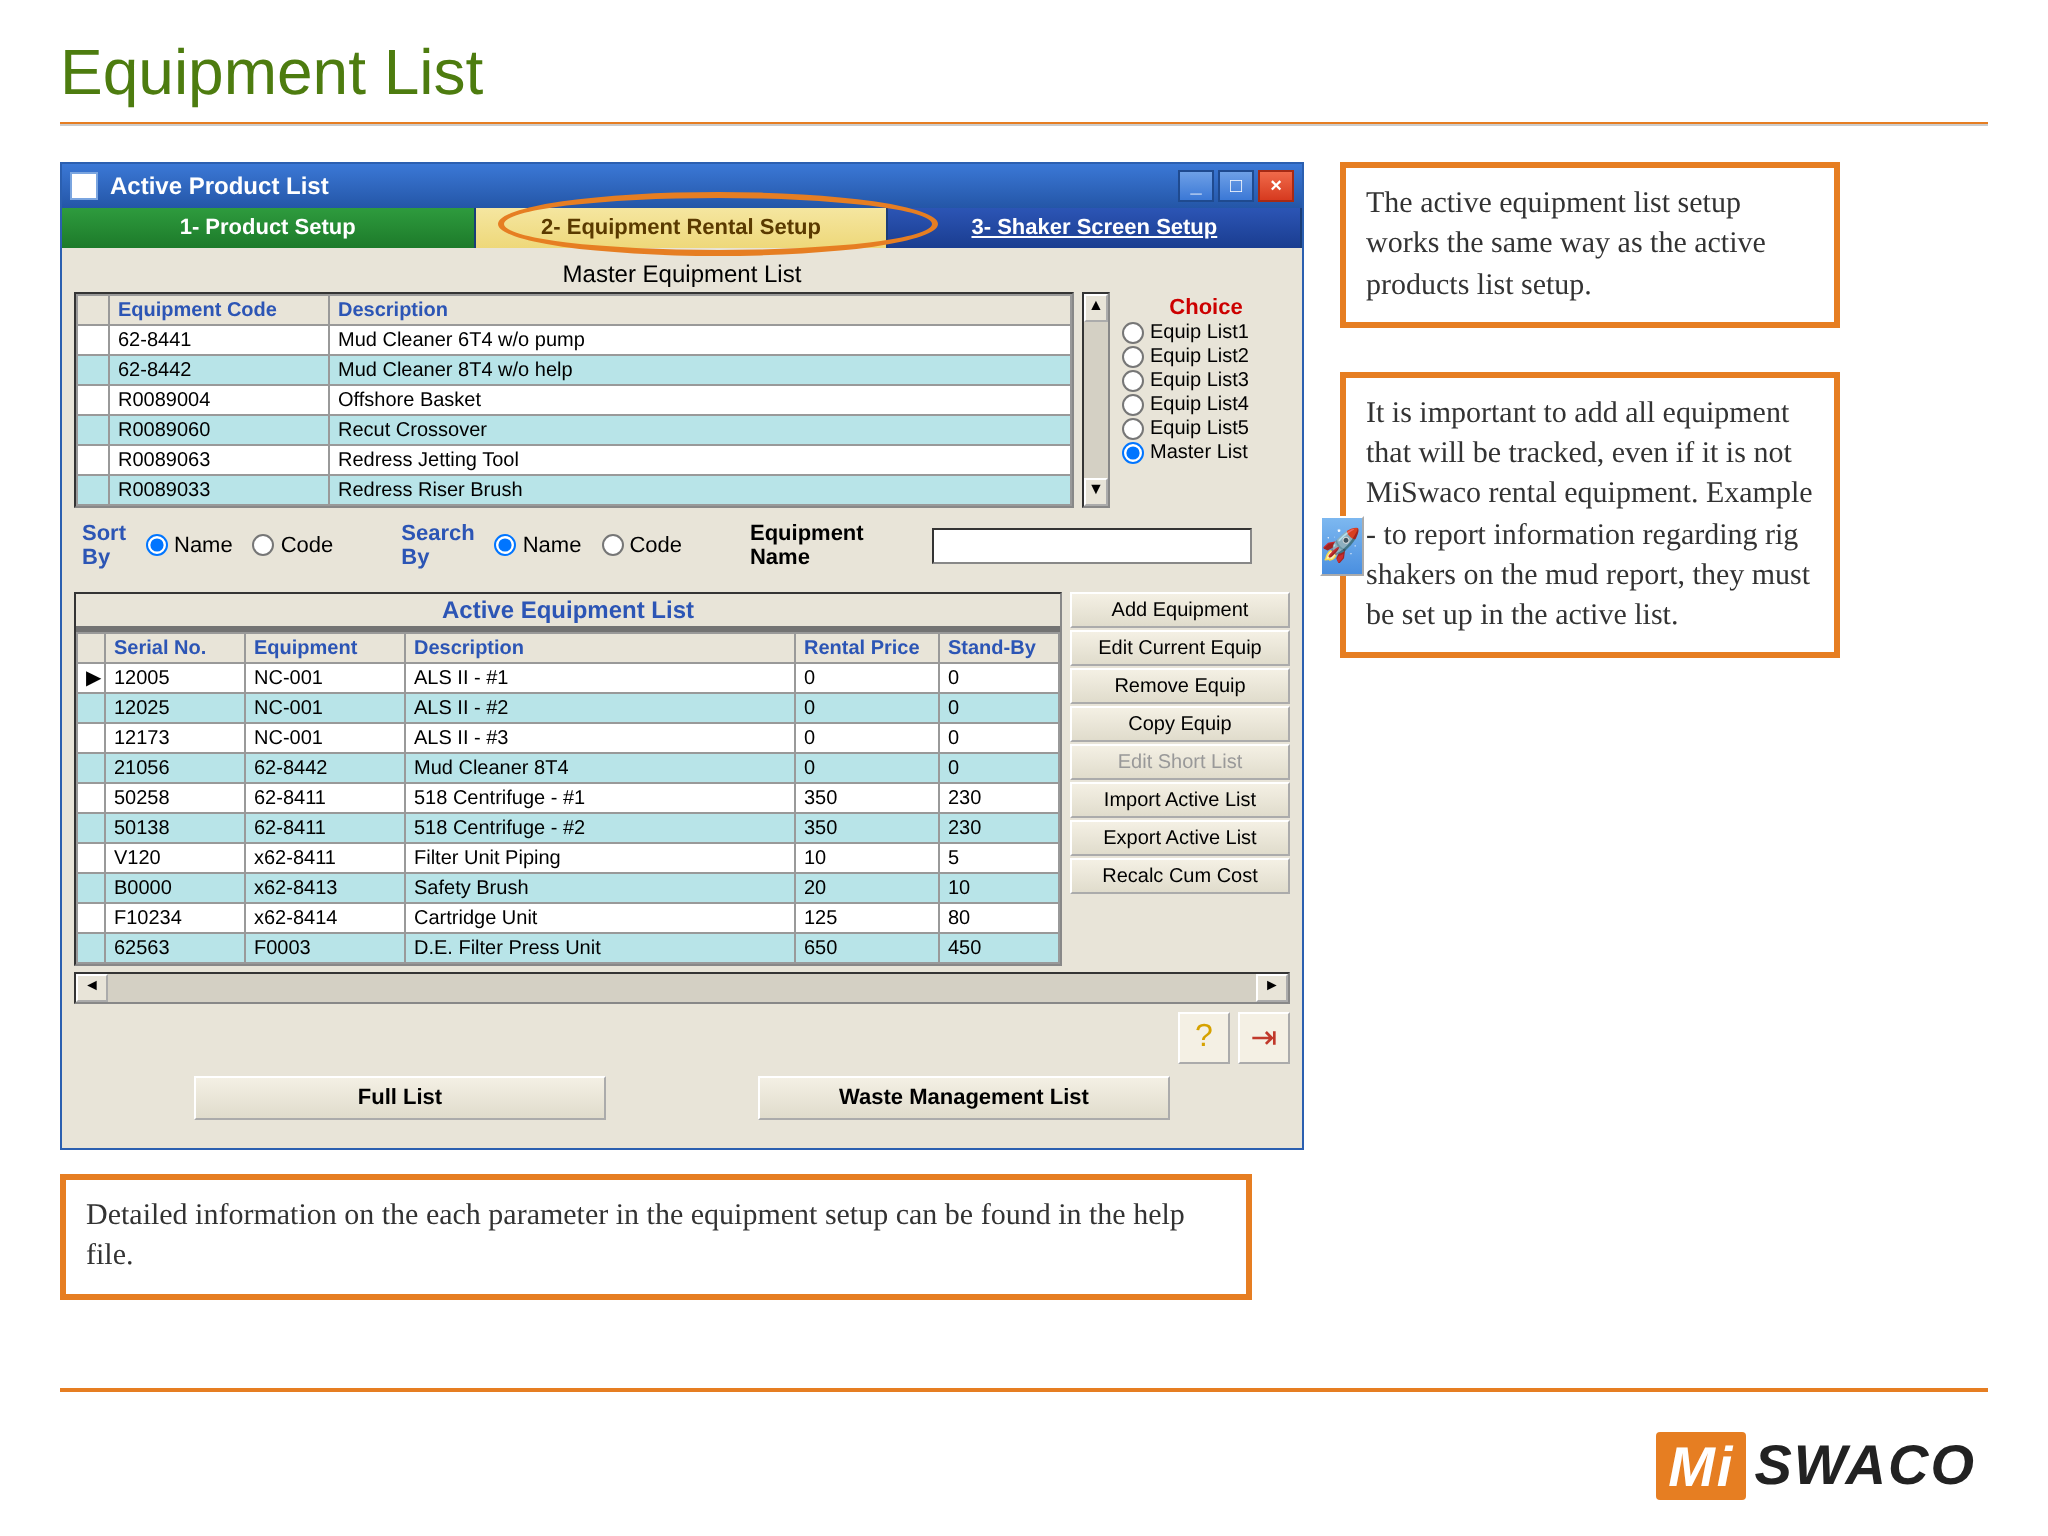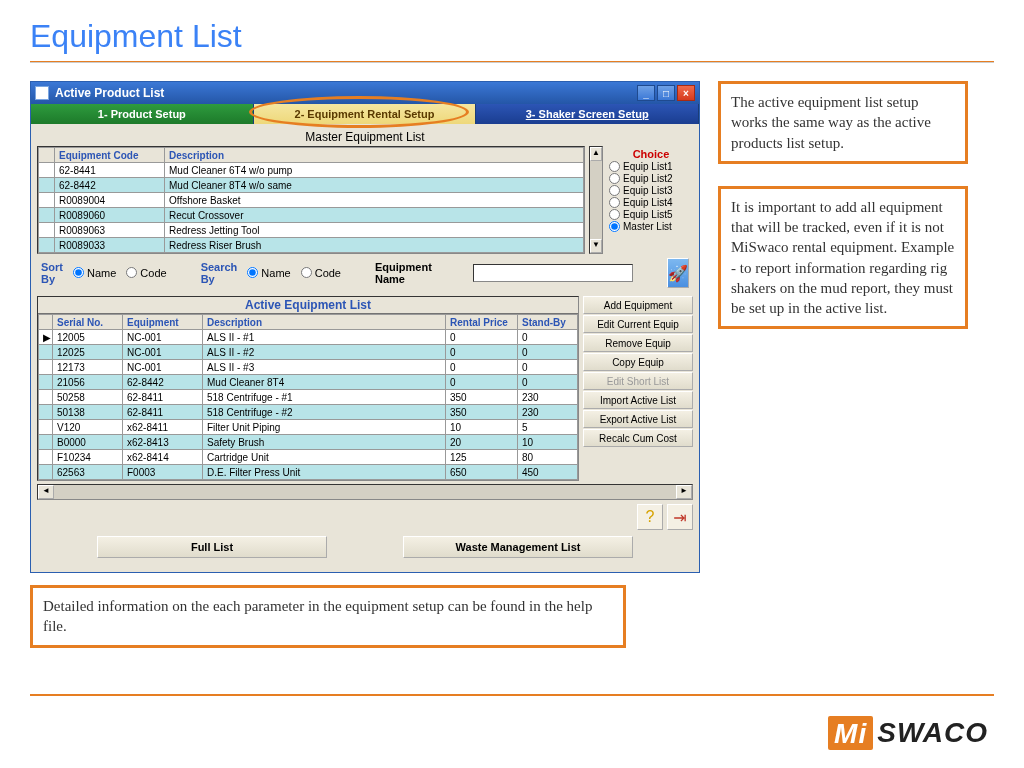--- a/index.html
+++ b/index.html
@@ -8,21 +8,21 @@
     width: 1024px;
     height: 768px;
     font-family: Arial, sans-serif;
     background: #fff;
     position: relative;
     overflow: hidden;
   }
   .slide-title {
     font-size: 32px;
     font-weight: 300;
-    color: #3b82f6;
+    color: #4d7c0f;
     padding: 18px 30px 6px;
     font-family: "Segoe UI", Arial, sans-serif;
   }
   .title-divider {
     height: 2px;
     margin: 0 30px 18px;
     background: linear-gradient(#e67e22, #e67e22) no-repeat;
     background-size: 100% 2px;
     border-bottom: 1px solid #ccc;
   }
@@ -38,21 +38,21 @@
     padding: 8px 10px;
     font-family: Georgia, serif;
     font-size: 15px;
     line-height: 1.35;
     color: #333;
   }
   .right-col { display: flex; flex-direction: column; gap: 22px; width: 250px; }
   .bottom-callout { margin: 12px 0 0 30px; width: 596px; }
   
   .win {
-    width: 670px;
+    width: 622px;
     font-size: 11px;
     background: #e8e4d8;
     border: 1px solid #2b5fb0;
     position: relative;
   }
   .titlebar {
     background: linear-gradient(#3b78d6, #2456a7);
     color: #fff;
     height: 22px;
     display: flex;
@@ -94,21 +94,21 @@
   .radio-row{ display:flex; align-items:flex-start; gap:3px; margin:1px 0;}
   .radio-row input{ margin:0; width:11px; height:11px;}
   .filter-bar{ display:flex; align-items:center; gap:34px; padding:4px 4px 6px; font-size:11px;}
   .opt-group{ display:flex; align-items:center; gap:10px;}
   .opt-label{ font-weight:bold; color:#2c55b5;}
   .eq-name-lbl{ font-weight:bold;}
   .eq-name-input{ width:160px; height:18px; border:1px inset #888; background:#fff;}
   .rocket-btn{ width:30px; height:30px; background:linear-gradient(#7db8f0,#4a8fe0); border:1px outset #fff; margin-left:auto; display:flex; align-items:center; justify-content:center; font-size:16px;}
   .active-panel{ display:flex; gap:4px; margin-top:2px;}
   .active-table-wrap{ flex:1; background:#fff; border:1px inset #888;}
-  .active-title{ text-align:center; color:#2c55b5; font-weight:bold; font-size:12px; padding:1px 0; background:#e8e4d8; border-bottom:1px solid #737373;}
+  .active-title{ text-align:center; color:#2c55b5; font-weight:bold; font-size:12px; padding:1px 0; background:#e8e4d8; border-bottom:3px solid #737373;}
   .btn-col{ width:110px; display:flex; flex-direction:column; gap:1px;}
   .act-btn{ height:18px; background:linear-gradient(#f4f0e4,#e0dccc); border:1px outset #fff; font-size:10px; display:flex; align-items:center; justify-content:center;}
   .act-btn.disabled{ color:#999;}
   .hscroll{ height:16px; background:#d4d0c4; border:1px inset #888; display:flex; margin-top:3px;}
   .hscroll .scroll-arrow{ width:16px; height:auto;}
   .help-row{ display:flex; justify-content:flex-end; gap:4px; margin-top:4px;}
   .help-btn{ width:26px; height:26px; border:1px outset #fff; background:#f4f0e4; display:flex; align-items:center; justify-content:center; font-size:16px;}
   .bottom-btns{ display:flex; gap:76px; padding:6px 60px 8px;}
   .wide-btn{ flex:1; height:22px; background:linear-gradient(#f4f0e4,#e0dccc); border:1px outset #fff; display:flex; align-items:center; justify-content:center; font-size:11px; font-weight:bold;}
   .row-marker{ width:12px; text-align:center; color:#000;}
@@ -161,21 +161,21 @@
               </thead>
             <tbody id="master-body">
                 <tr>
                   <td class="row-marker"></td>
                   <td>62-8441</td>
                   <td>Mud Cleaner 6T4 w/o pump</td>
                 </tr>
                 <tr class="alt">
                   <td class="row-marker"></td>
                   <td>62-8442</td>
-                  <td>Mud Cleaner 8T4 w/o same</td>
+                  <td>Mud Cleaner 8T4 w/o help</td>
                 </tr>
                 <tr>
                   <td class="row-marker"></td>
                   <td>R0089004</td>
                   <td>Offshore Basket</td>
                 </tr>
                 <tr class="alt">
                   <td class="row-marker"></td>
                   <td>R0089060</td>
                   <td>Recut Crossover</td>

